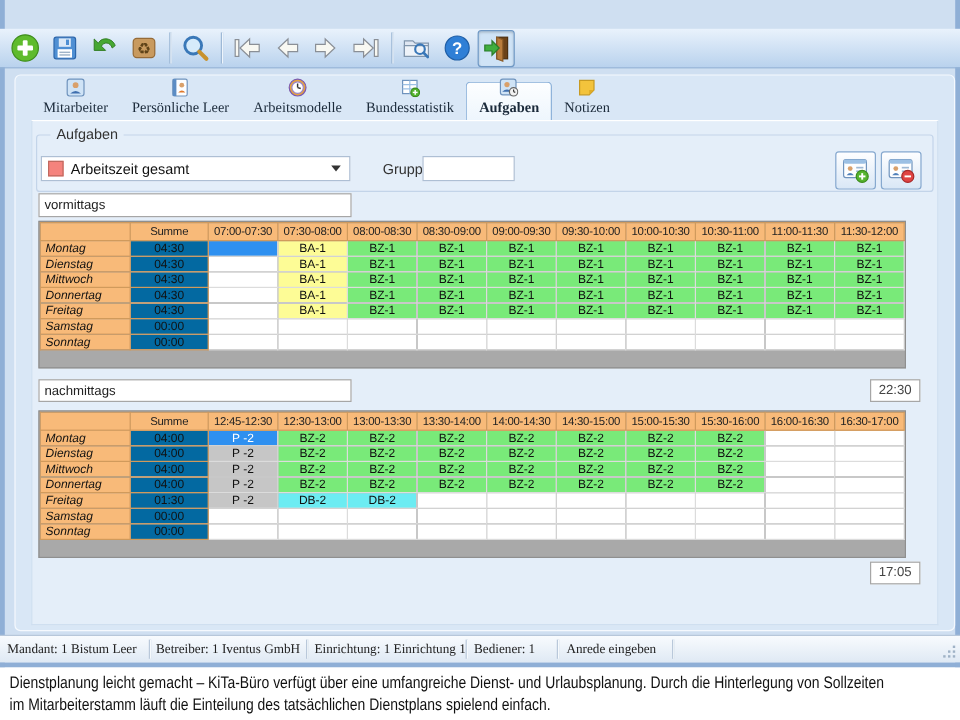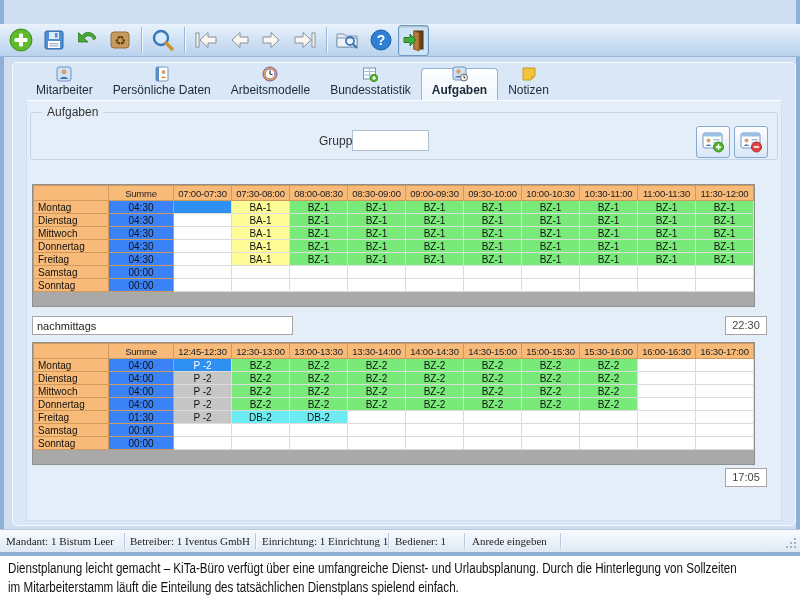--- a/index.html
+++ b/index.html
@@ -24,21 +24,21 @@
   .tb-btn{width:29px;height:29px;display:flex;align-items:center;justify-content:center;
           border:1px solid transparent;border-radius:3px;margin-right:2px;}
   .tb-btn.pressed{background:#cfe3f6;border-color:#6f98c4;box-shadow:inset 0 1px 2px rgba(0,0,0,.2);}
   .tb-sep{width:1px;height:26px;background:#9db8d6;border-right:1px solid #eef5fc;margin:0 4px;}
   .tb-ic{display:flex;}
   
   .main-panel{position:absolute;left:8px;top:62px;width:784px;height:464px;
               background:#d9e7f6;border:1px solid #f5f9fe;border-radius:5px;box-sizing:border-box;}
   .tabstrip{position:absolute;left:22px;top:70px;height:30px;display:flex;align-items:flex-end;}
   .tab{display:flex;flex-direction:column;align-items:center;justify-content:flex-end;
-       padding:2px 10px 3px 10px;height:30px;box-sizing:border-box;}
+       padding:2px 10px 3px 10px;height:30px;box-sizing:border-box;font-family:Liberation Serif, serif;}
   .tab-label{font-size:12px;color:#1b2a3a;margin-top:1px;white-space:nowrap;}
   .tab.active{background:linear-gradient(#fdfeff,#eef6fd);border:1px solid #8fb3da;border-bottom:none;
               border-radius:4px 4px 0 0;height:32px;}
   .tab.active .tab-label{font-weight:bold;}
   .tab-ic{height:16px;display:flex;}
   .tabpage{position:absolute;left:22px;top:100px;width:756px;height:421px;background:#e4eef9;
            border:1px solid #cfdff0;border-top:1px solid #ffffff;box-sizing:border-box;}
   
   .groupbox{position:absolute;left:26px;top:112px;width:748px;height:48px;
             border:1px solid #c3d4e9;border-radius:3px;box-sizing:border-box;}
@@ -58,22 +58,22 @@
   .card-btn{position:absolute;top:126px;width:32px;height:30px;border:1px solid #87a9cf;border-radius:3px;
             background:linear-gradient(#fefeff,#d9e7f6);display:flex;align-items:center;justify-content:center;}
   
   .table-ctrl{position:absolute;left:28px;width:723px;height:123px;background:#a9a9a9;
               border:1px solid #8f8f8f;box-sizing:border-box;overflow:hidden;}
   table.sched{border-collapse:collapse;table-layout:fixed;width:720px;background:#a9a9a9;}
   table.sched th{height:14px;background:#f8ba79;border:1px solid #d09a5c;font-weight:normal;
                  font-size:9.5px;color:#222;padding:0;letter-spacing:-0.2px;}
   table.sched td{height:12px;border:1px solid #dcdcdc;background:#fff;text-align:center;
                  font-size:10px;color:#111;padding:0;white-space:nowrap;overflow:hidden;}
-  table.sched td.day{background:#f8ba79;border-color:#d09a5c;text-align:left;padding-left:4px;}
-  table.sched td.summe{background:#3b82f6;border-color:#d09a5c;}
+  table.sched td.day{background:#f8ba79;border-color:#d09a5c;text-align:left;padding-left:4px;font-style:italic;}
+  table.sched td.summe{background:#0369a1;border-color:#d09a5c;}
   table.sched td.sel{color:#fff;}
   
   .statusbar{position:absolute;left:-4px;top:529px;width:800px;height:23px;
              background:linear-gradient(#f8fbfe,#dfe9f4);border-top:1px solid #b7c7da;box-sizing:border-box;}
   .sb-seg{position:absolute;top:5px;font-size:11px;color:#222;white-space:nowrap;font-family:Liberation Serif, serif;}
   .sb-div{position:absolute;top:3px;width:1px;height:16px;background:#b9c8da;border-right:1px solid #f6fafd;}
   .grip{position:absolute;right:4px;bottom:4px;width:2px;height:2px;background:#9fb2c6;
         box-shadow:-4px 0 #9fb2c6,-8px 0 #9fb2c6,0 -4px #9fb2c6,-4px -4px #9fb2c6,0 -8px #9fb2c6;}
   
   .caption{position:absolute;left:8px;top:559px;width:964px;transform:scaleX(0.83);
@@ -206,21 +206,21 @@
       </div>
       <div class="tab">
         <span class="tab-ic">
           <svg width="16" height="16" viewBox="0 0 16 16">
             <rect x="2" y="1" width="12" height="14" rx="1.5" fill="#fdfeff" stroke="#6f93bd"></rect>
             <rect x="2" y="1" width="3" height="14" fill="#5b8cc4"></rect>
             <circle cx="9.5" cy="6" r="2" fill="#d9a06a"></circle>
             <path d="M6.5 12 Q9.5 8.8 12.5 12 Z" fill="#e0782a"></path>
           </svg>
         </span>
-        <span class="tab-label">Persönliche Daten</span>
+        <span class="tab-label">Persönliche Leer</span>
       </div>
       <div class="tab">
         <span class="tab-ic">
           <svg width="16" height="16" viewBox="0 0 16 16">
             <circle cx="8" cy="8" r="7" fill="#e8a33d" stroke="#7a5ab0"></circle>
             <circle cx="8" cy="8" r="4.8" fill="#fff" stroke="#9a86c8"></circle>
             <line x1="8" y1="8" x2="8" y2="4.6" stroke="#333" stroke-width="1.2"></line>
             <line x1="8" y1="8" x2="10.6" y2="8.8" stroke="#333" stroke-width="1.2"></line>
           </svg>
         </span>
@@ -261,20 +261,25 @@
           </svg>
         </span>
         <span class="tab-label">Notizen</span>
       </div>
     </div>
   <div class="tabpage"></div>
 
   <div class="groupbox"></div>
   <span class="groupbox-label">Aufgaben</span>
 
+  <div class="combo">
+    <span class="swatch" id="combo-swatch" style="background: rgb(245, 131, 125);"></span>
+    <span class="combo-text">Arbeitszeit gesamt</span>
+    <span class="arrow"></span>
+  </div>
   <span class="lbl" style="left:315px;top:134px;">Gruppe</span>
   <input class="txt gruppe-input" value="" style="">
 
   <div class="card-btn" style="left:692px;">
     <span class="tb-ic">
       <svg width="24" height="22" viewBox="0 0 24 22">
         <rect x="2" y="2" width="19" height="15" rx="2" fill="#fdfeff" stroke="#6f93bd"></rect>
         <rect x="2" y="2" width="19" height="3.5" rx="2" fill="#9cc0e4"></rect>
         <circle cx="7.5" cy="9.5" r="2" fill="#d9a06a"></circle>
         <path d="M4.5 15 Q7.5 11.5 10.5 15 Z" fill="#4f7fb8"></path>
@@ -294,20 +299,21 @@
         <circle cx="7.5" cy="9.5" r="2" fill="#d9a06a"></circle>
         <path d="M4.5 15 Q7.5 11.5 10.5 15 Z" fill="#4f7fb8"></path>
         <rect x="12.5" y="8" width="6" height="1.4" fill="#9db8d4"></rect>
         <rect x="12.5" y="11" width="6" height="1.4" fill="#9db8d4"></rect>
         <circle cx="17.5" cy="16" r="5" fill="#e04343 " stroke="#a82a2a"></circle>
         <rect x="14.8" y="15.2" width="5.4" height="1.6" fill="#fff"></rect>
       </svg>
     </span>
   </div>
 
+  <input class="txt" style="left: 28px; top: 161px; width: 261px; height: 20px;" value="vormittags">
   <div class="table-ctrl" style="top:184px;" id="morning-table">
       <table class="sched">
         <colgroup>
           <col style="width: 75px;">
           <col style="width: 65px;">
           <col style="width: 58px;">
           <col style="width: 58px;">
           <col style="width: 58px;">
           <col style="width: 58px;">
           <col style="width: 58px;">

